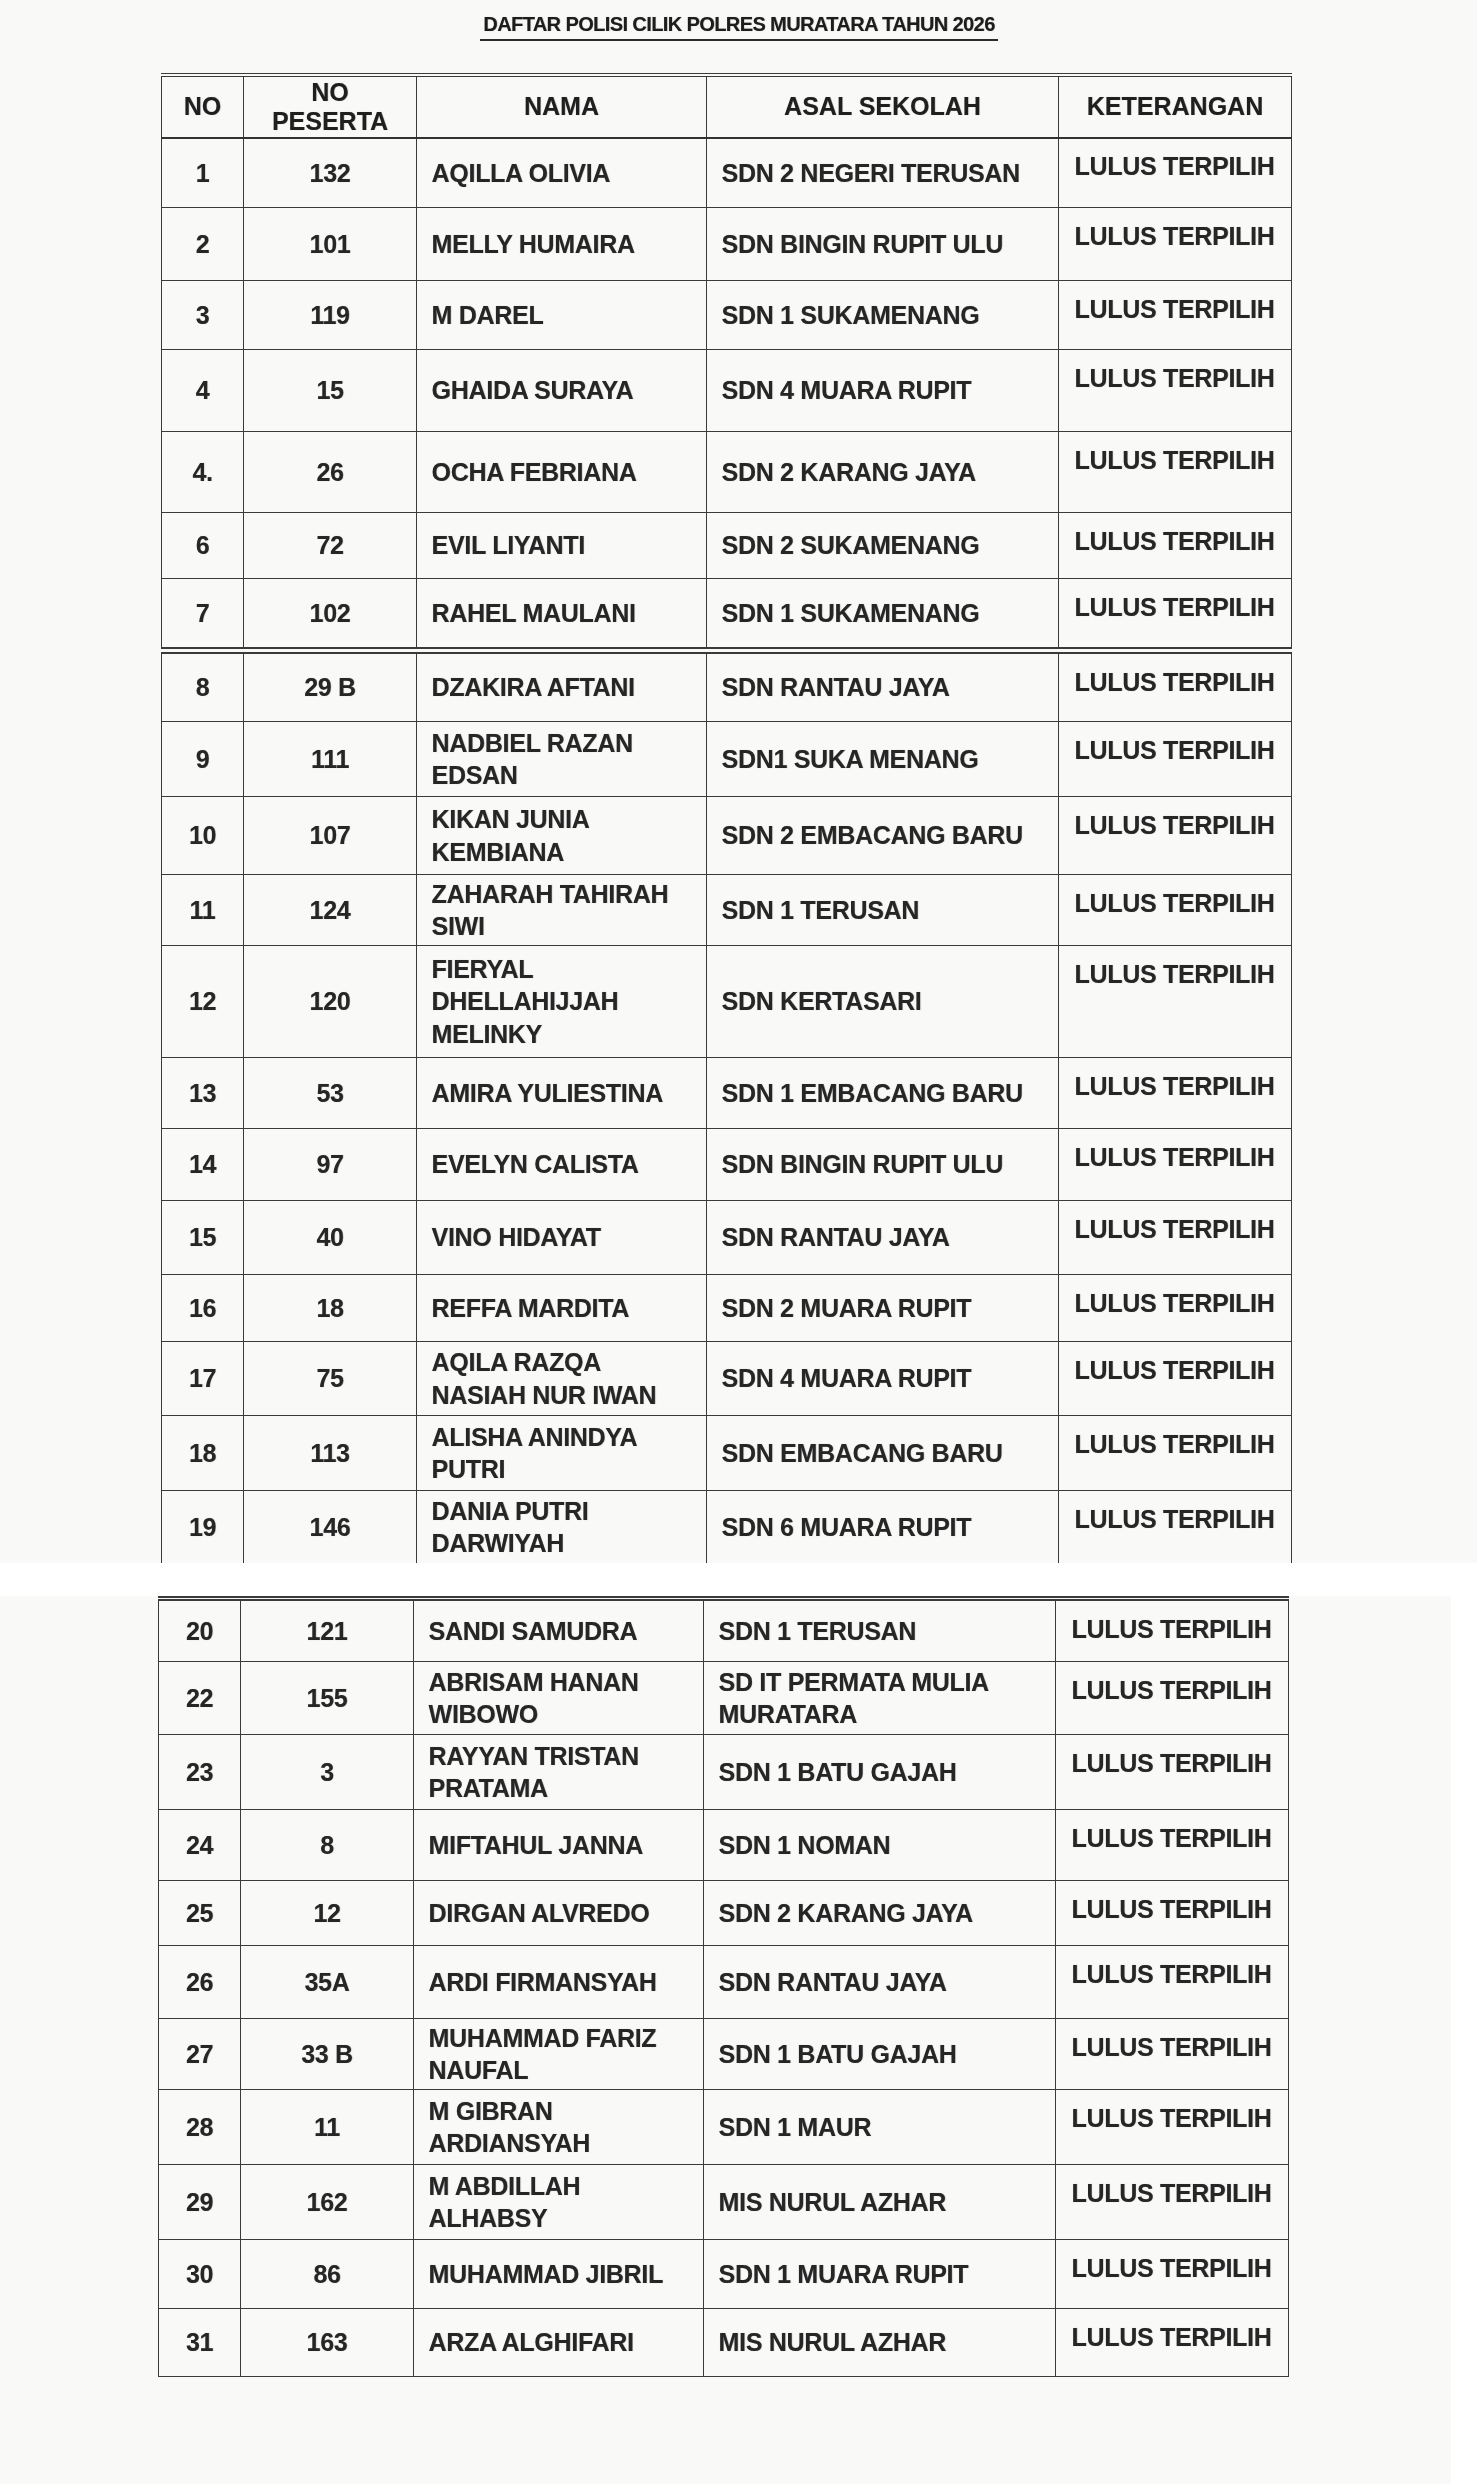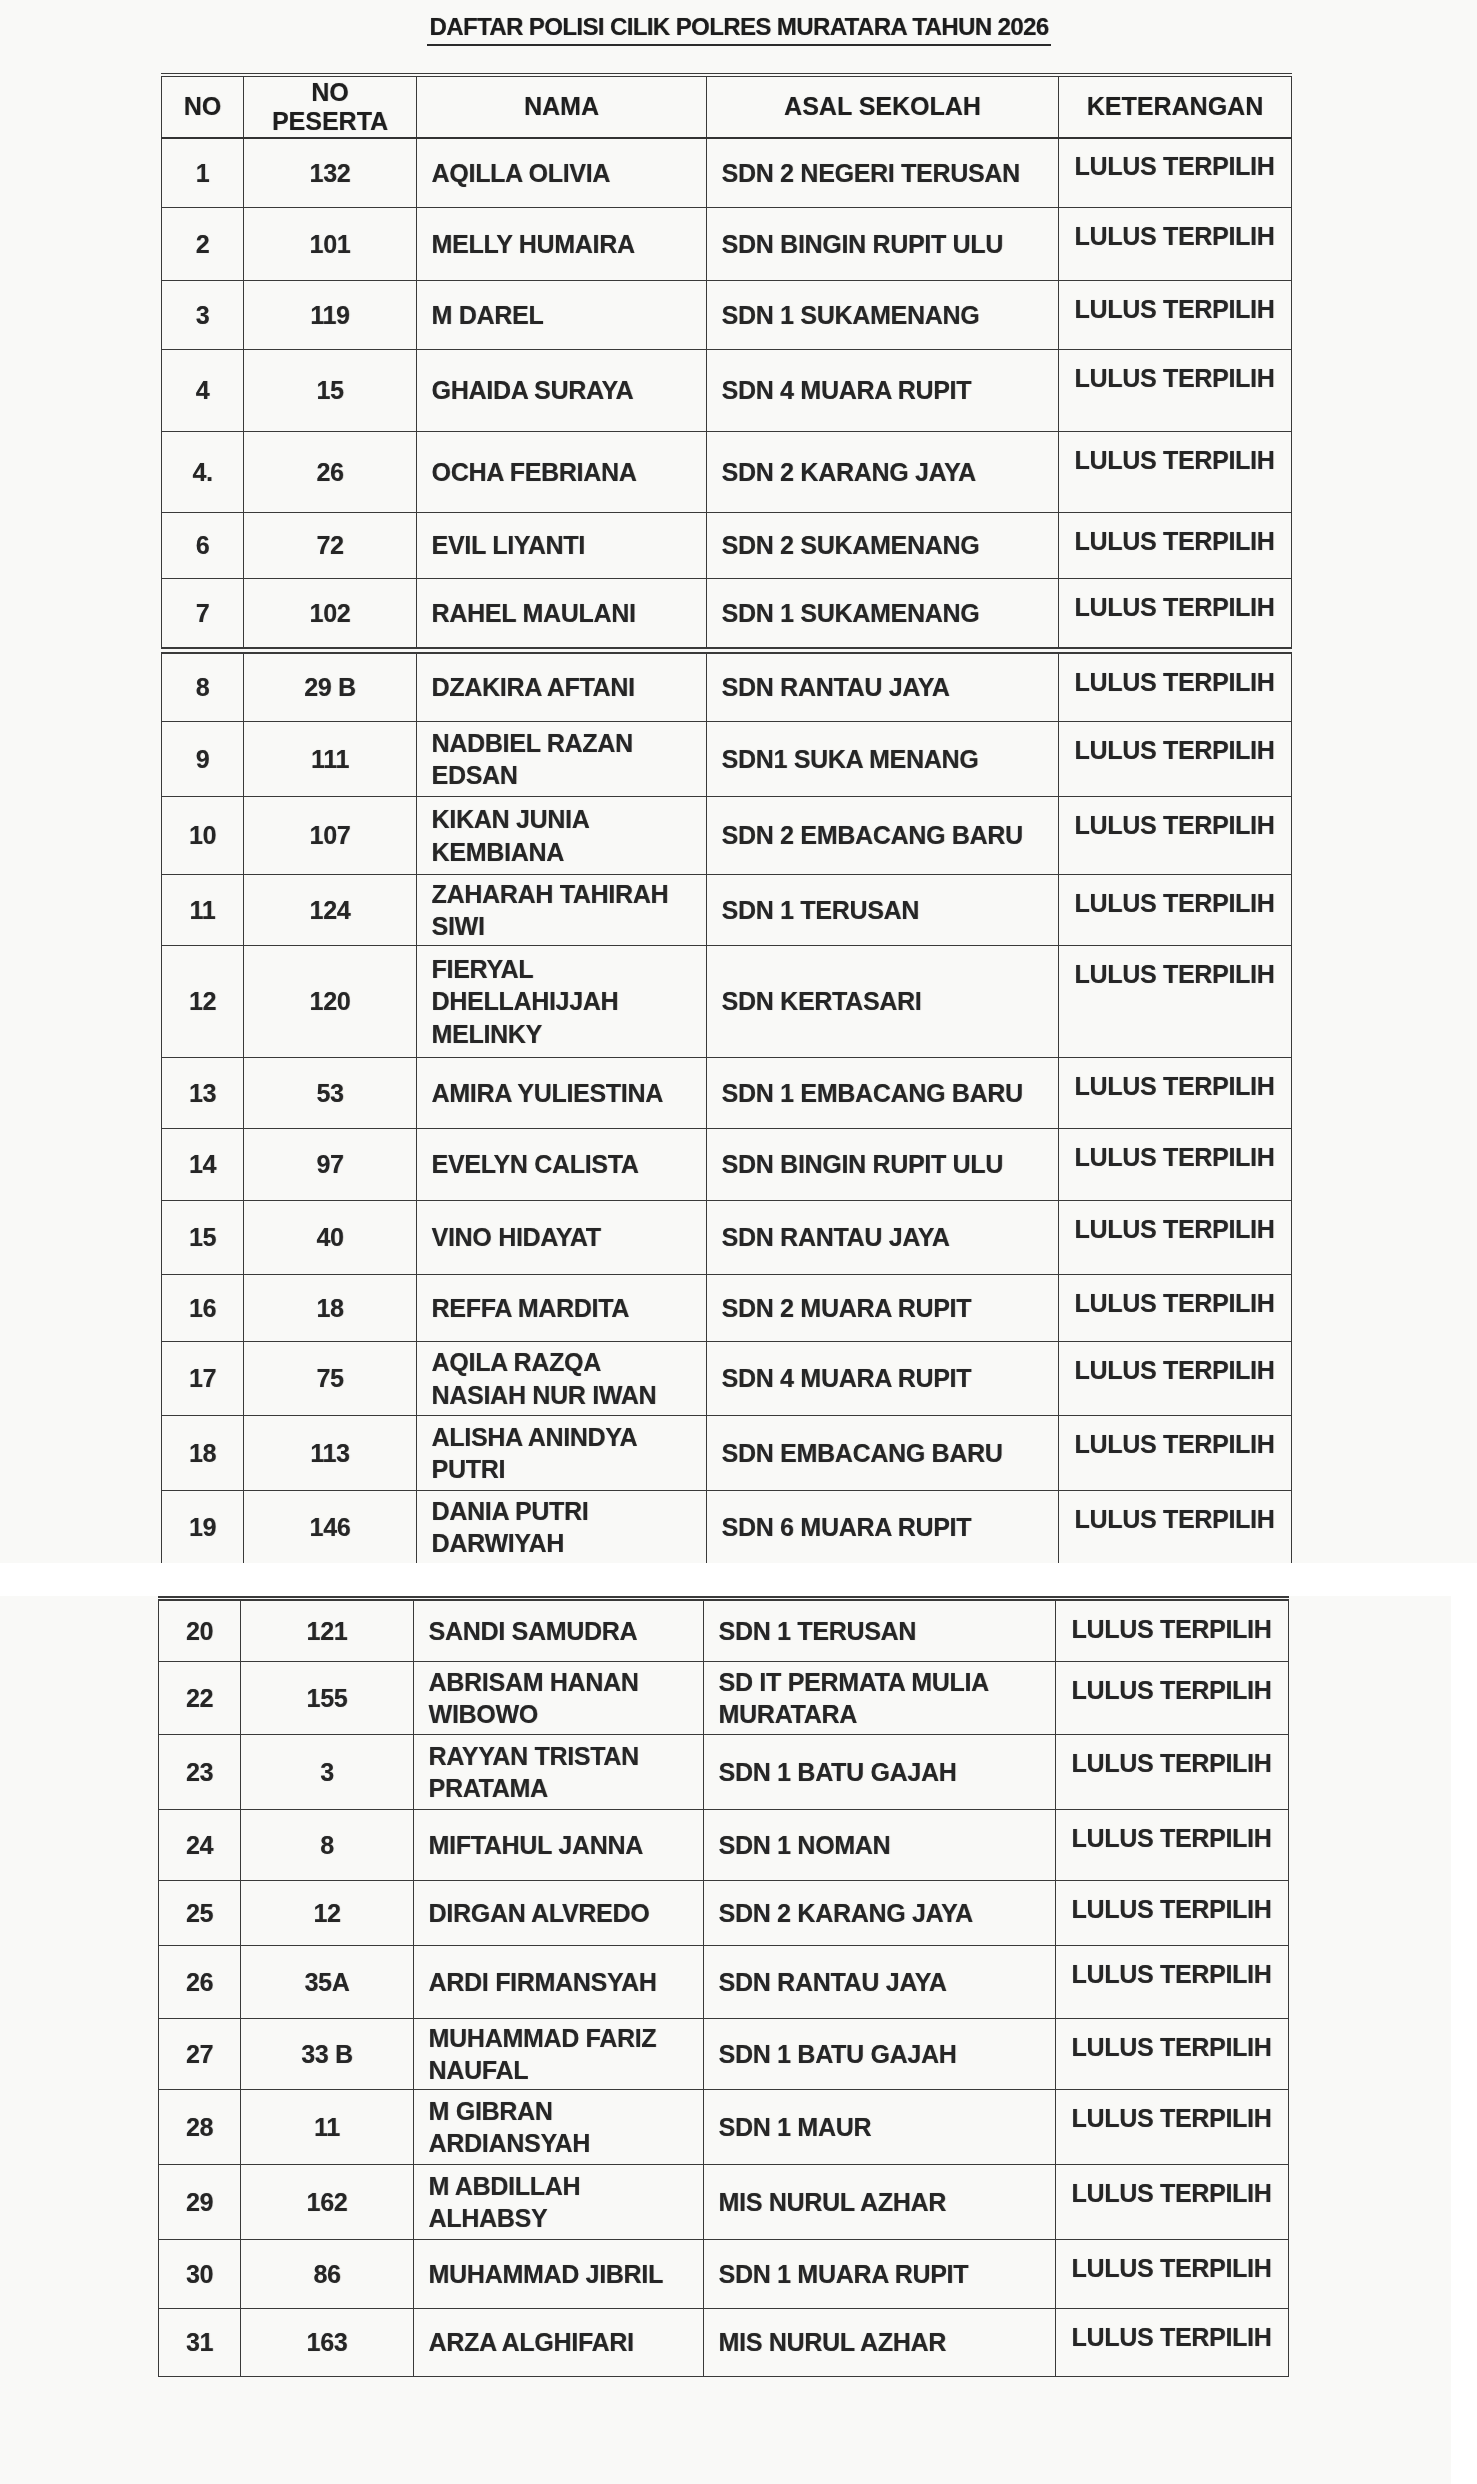--- a/index.html
+++ b/index.html
@@ -9,21 +9,21 @@
     font-family:"Liberation Sans", sans-serif;
     overflow:hidden;
   }
   
   .doc-title {
     position:absolute; top:12.6px; left:0; width:100%;
     text-align:center; z-index:2;
   }
   .doc-title .inner {
     display:inline-block;
-    font-size:24px; font-weight:bold; letter-spacing:-0.6px;
+    font-size:20px; font-weight:bold; letter-spacing:-0.6px;
     color:#1d1d1d;
     border-bottom:2.9px solid #2b2b2b;
     padding:0 2.9px 3.9px 2.9px;
     text-shadow:0.4px 0.4px 0.7px rgba(40,40,40,0.55);
   }
   
   table.sheet {
     position:absolute; border-collapse:collapse; table-layout:fixed;
     width:1130px; z-index:1;
   }

